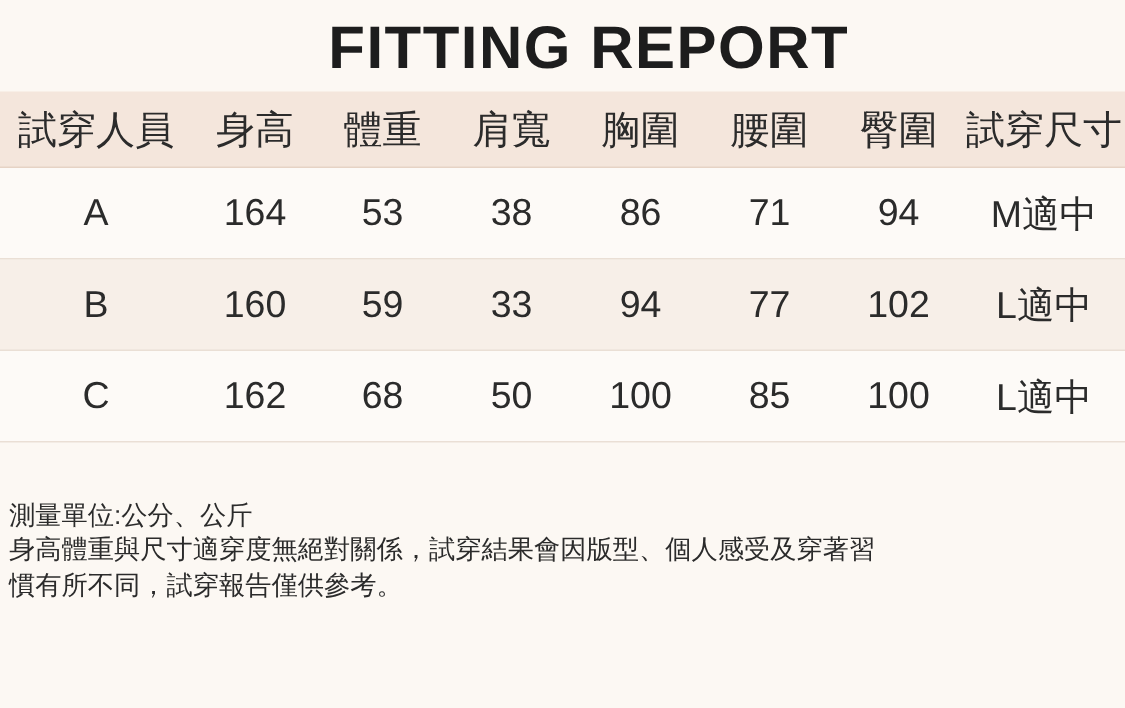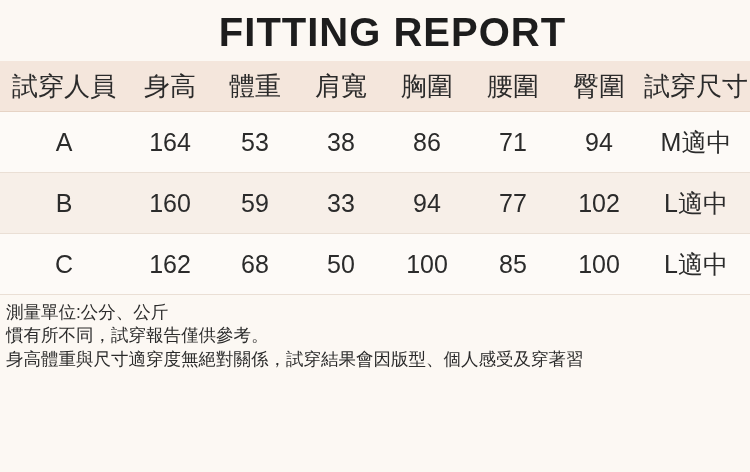--- a/index.html
+++ b/index.html
@@ -73,20 +73,21 @@
   .col-wa   { width: 86px; }
   .col-hip  { width: 86px; }
   .col-size { width: 108px; }
 
   .notes {
     padding: 6px 6px 0 6px;
     font-size: 17.5px;
     line-height: 1.34;
     color: #2b2b2b;
     font-family: "Liberation Sans", sans-serif;
+    margin-top: 31px;
   }
   .notes div {
     white-space: nowrap;
   }
 </style>
 </head>
 <body>
 
 <div class="page">
 
@@ -144,17 +145,17 @@
         <td>100</td>
         <td>85</td>
         <td>100</td>
         <td>L適中</td>
       </tr>
     </tbody>
   </table>
 
   <div class="notes">
     <div>測量單位:公分、公斤</div>
+    <div>身高體重與尺寸適穿度無絕對關係，試穿結果會因版型、個人感受及穿著習</div>
     <div>慣有所不同，試穿報告僅供參考。</div>
-    <div>身高體重與尺寸適穿度無絕對關係，試穿結果會因版型、個人感受及穿著習</div>
   </div>
 
 </div>
 
 </body></html>

